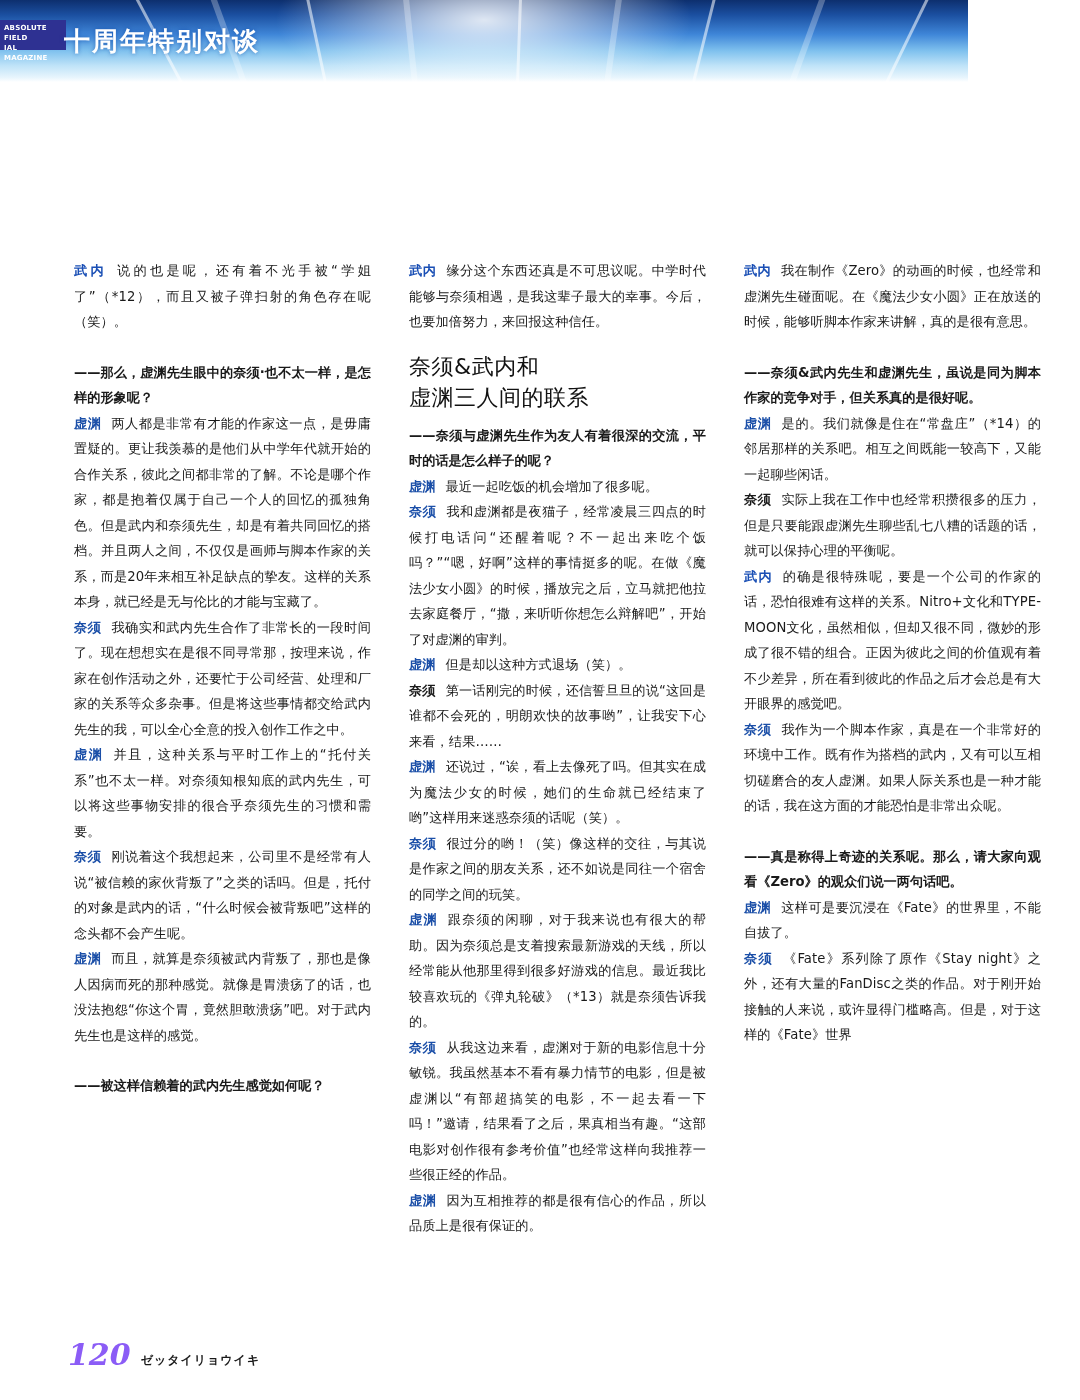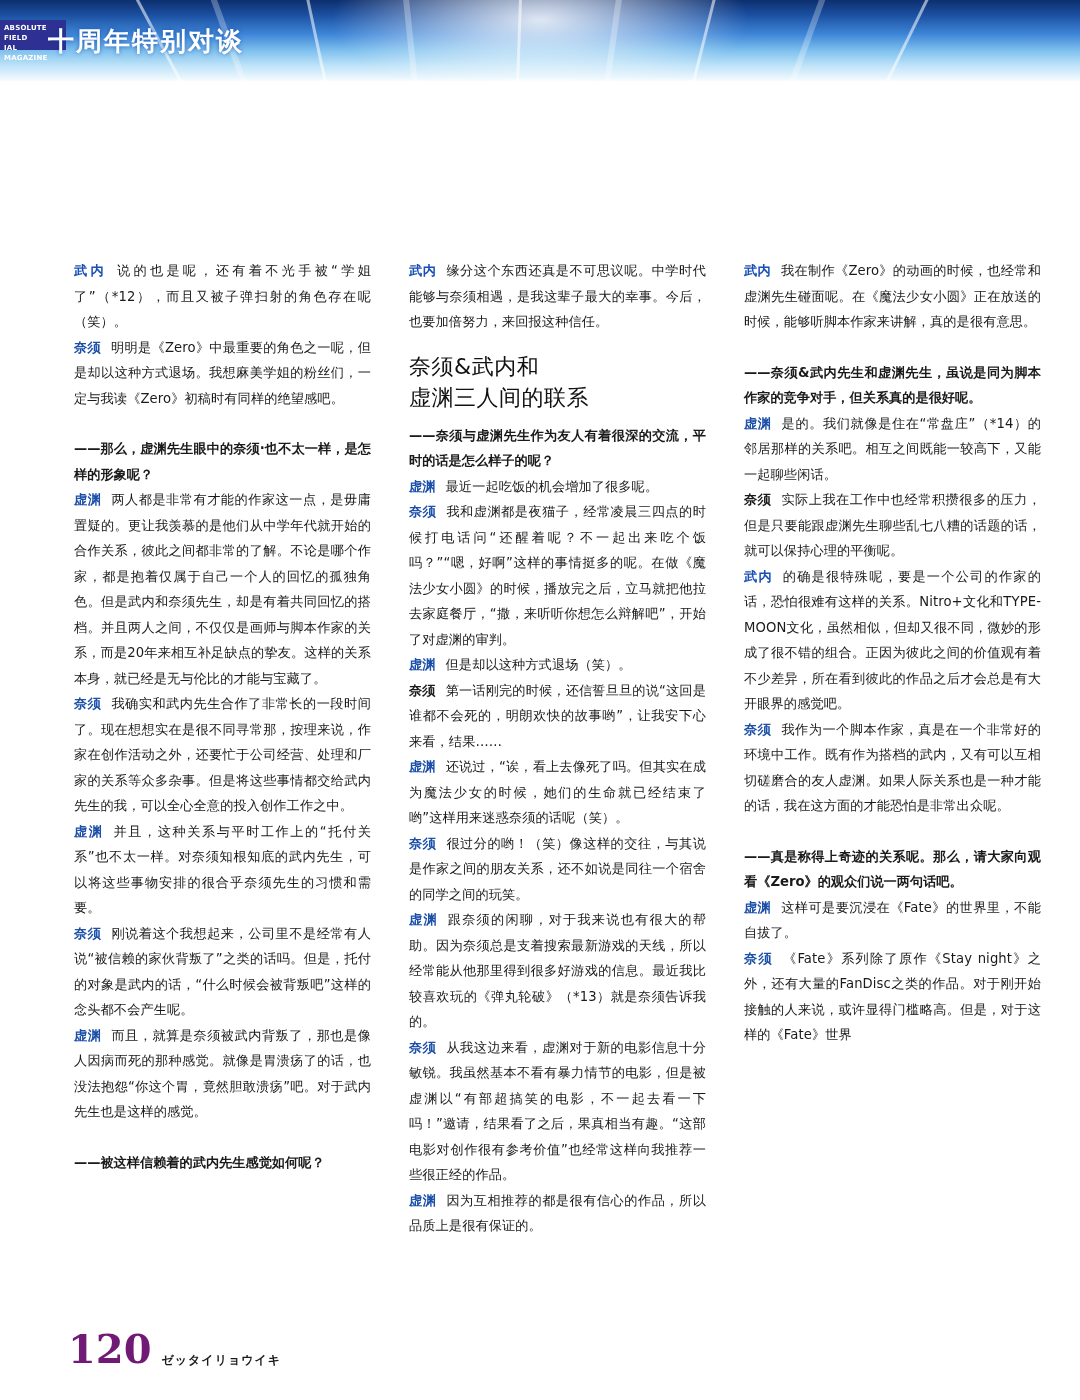--- a/index.html
+++ b/index.html
@@ -5,21 +5,21 @@
   html,body{margin:0;padding:0;}
   body{
     width:1080px;height:1400px;
     background:#ffffff;
     font-family:"DejaVu Sans", sans-serif;
     position:relative;
     overflow:hidden;
   }
   
   .banner{
-    position:absolute;left:0;top:0;width:1080px;height:82px;
+    position:absolute;left:0;top:0;width:968px;height:82px;
     background:
       linear-gradient(180deg,#0d2f6e 0%,#1b4fa0 18%,#3f86d8 42%,#7fc1ee 62%,#bfe3f8 80%,#e9f6fd 95%,#ffffff 100%);
     overflow:hidden;
   }
   .ray{
     position:absolute;top:-30px;width:3px;height:130px;
     background:rgba(255,255,255,0.55);
     transform-origin:50% 0%;
   }
   .ray.b{background:rgba(255,255,255,0.28);width:6px;}
@@ -29,21 +29,21 @@
   }
   .logo-box{
     position:absolute;left:0;top:20px;width:66px;height:30px;
     background:#2e3192;
     color:#ffffff;
     font-size:7px;line-height:10px;font-weight:bold;
     padding:3px 4px;box-sizing:border-box;
     letter-spacing:0.2px;
   }
   .banner-title{
-    position:absolute;left:48px;top:24px;
+    position:absolute;left:64px;top:24px;
     font-family:"DejaVu Sans", sans-serif;
     font-size:26px;font-weight:bold;color:#ffffff;
     letter-spacing:2px;
     text-shadow:0 0 4px rgba(0,60,160,0.6);
   }
   
   .page{
     position:absolute;left:18px;top:82px;width:1080px;height:1318px;
   }
   .cols{
@@ -76,21 +76,21 @@
   .sec-head{
     font-size:22px;line-height:31px;font-weight:normal;color:#111;
     margin:16px 0 10px 0;letter-spacing:0.5px;
   }
   
   .folio{
     position:absolute;left:50px;bottom:28px;
     display:flex;align-items:flex-end;gap:10px;
   }
   .folio-num{
-    font-size:40px;font-weight:bold;color:#701a75;
+    font-size:30px;font-weight:bold;font-style:italic;color:#8b5cf6;
     font-family:"DejaVu Serif", serif;
   }
   .folio-txt{
     font-size:12px;font-weight:bold;color:#1a1a1a;padding-bottom:3px;
     letter-spacing:1px;
   }
 </style>
 </head>
 <body>
 
@@ -113,23 +113,20 @@
   <div class="banner-title">十周年特别对谈</div>
 </div>
 
 <div class="page">
   <div class="cols">
 
     <div class="col">
       <p class="para">
         <span class="spk spk-takeuchi">武内</span><span>说的也是呢，还有着不光手被“学姐了”（*12），而且又被子弹扫射的角色存在呢（笑）。</span>
       </p>
-      <p class="para">
-        <span class="spk spk-nasu">奈须</span><span>明明是《Zero》中最重要的角色之一呢，但是却以这种方式退场。我想麻美学姐的粉丝们，一定与我读《Zero》初稿时有同样的绝望感吧。</span>
-      </p>
       <div class="gap"></div>
       <p class="q">——那么，虚渊先生眼中的奈须·也不太一样，是怎样的形象呢？</p>
       <p class="para">
         <span class="spk spk-urobuchi">虚渊</span><span>两人都是非常有才能的作家这一点，是毋庸置疑的。更让我羡慕的是他们从中学年代就开始的合作关系，彼此之间都非常的了解。不论是哪个作家，都是抱着仅属于自己一个人的回忆的孤独角色。但是武内和奈须先生，却是有着共同回忆的搭档。并且两人之间，不仅仅是画师与脚本作家的关系，而是20年来相互补足缺点的挚友。这样的关系本身，就已经是无与伦比的才能与宝藏了。</span>
       </p>
       <p class="para">
         <span class="spk spk-nasu">奈须</span><span>我确实和武内先生合作了非常长的一段时间了。现在想想实在是很不同寻常那，按理来说，作家在创作活动之外，还要忙于公司经营、处理和厂家的关系等众多杂事。但是将这些事情都交给武内先生的我，可以全心全意的投入创作工作之中。</span>
       </p>
       <p class="para">
         <span class="spk spk-urobuchi">虚渊</span><span>并且，这种关系与平时工作上的“托付关系”也不太一样。对奈须知根知底的武内先生，可以将这些事物安排的很合乎奈须先生的习惯和需要。</span>

